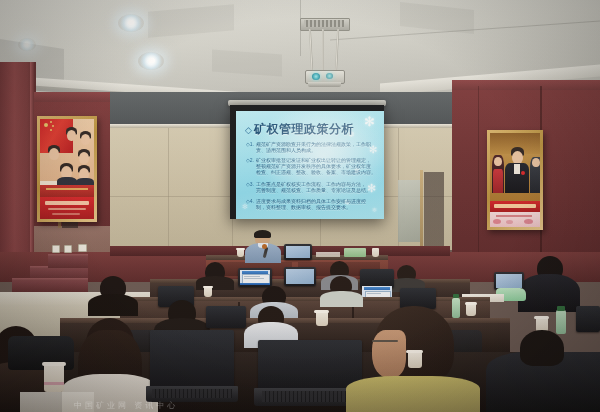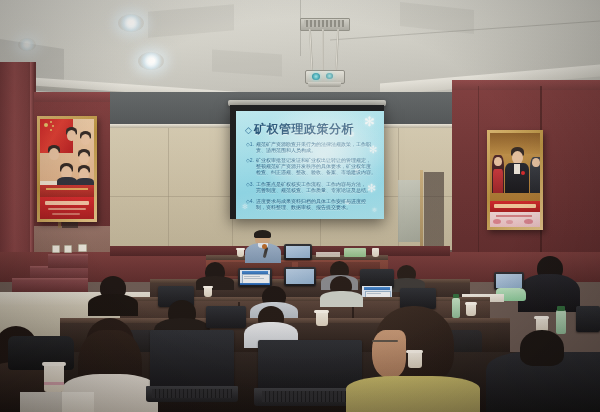--- a/index.html
+++ b/index.html
@@ -493,14 +493,15 @@
   <div class="abs cup-lip" style="left:42px;top:362px;width:24px;height:4px;"></div>
   <div class="abs" style="left:44px;top:382px;width:20px;height:3px;background:#d9a7b1;"></div>
   <div class="abs paper" style="left:20px;top:392px;width:74px;height:20px;opacity:.85;"></div>
 
   <div class="abs cup" style="left:408px;top:352px;width:14px;height:16px;"></div>
   <div class="abs cup-lip" style="left:406px;top:350px;width:17px;height:3px;"></div>
 
   <div class="abs warm" style="left:0;top:0;width:600px;height:412px;"></div>
   <div class="abs vign" style="left:0;top:0;width:600px;height:412px;"></div>
 
+  <div class="abs wm" style="left:74px;top:400px;">中国矿业网 资讯中心</div>
 
 </div>
 
 </body></html>

